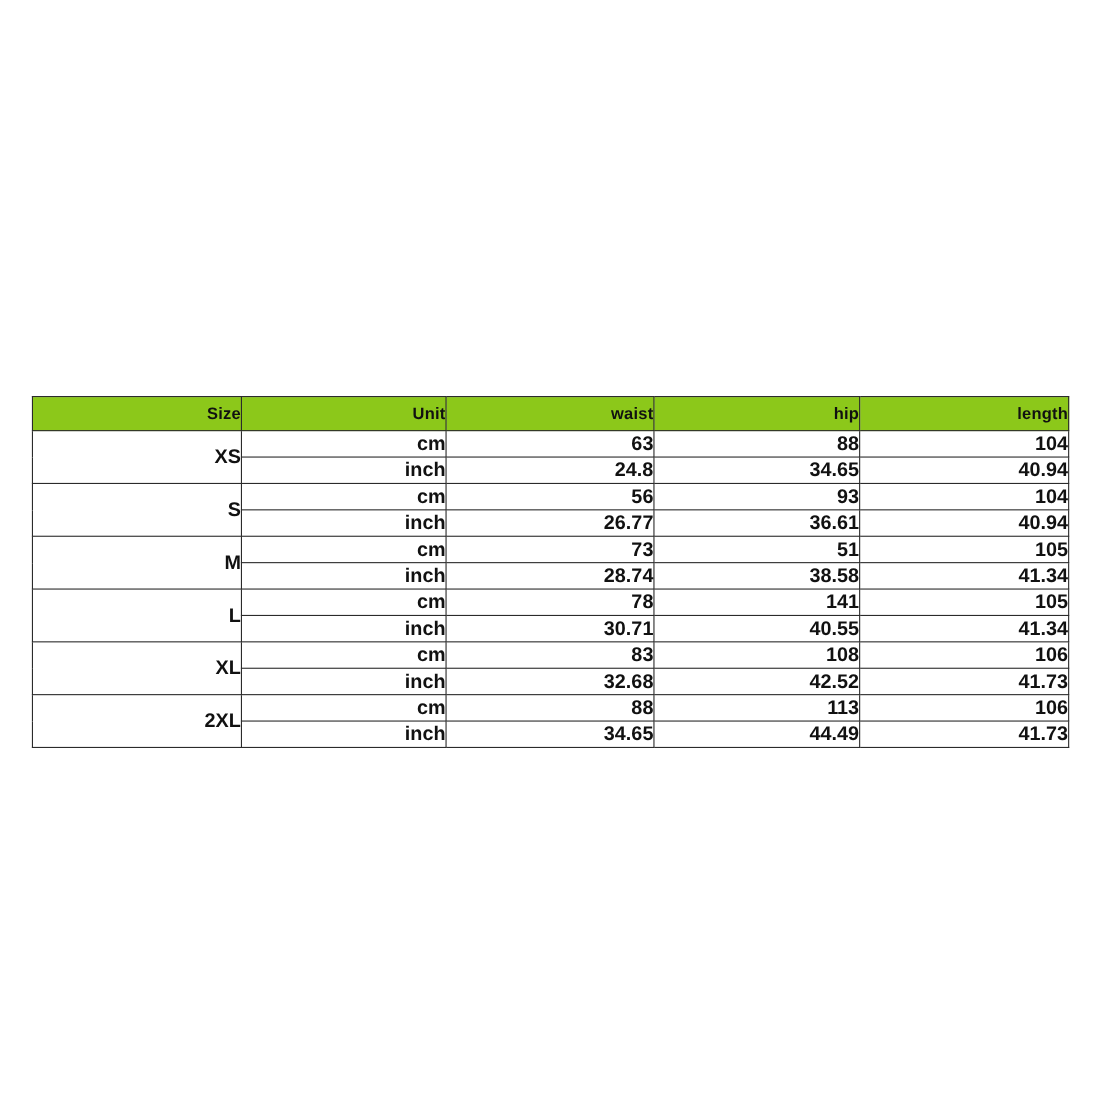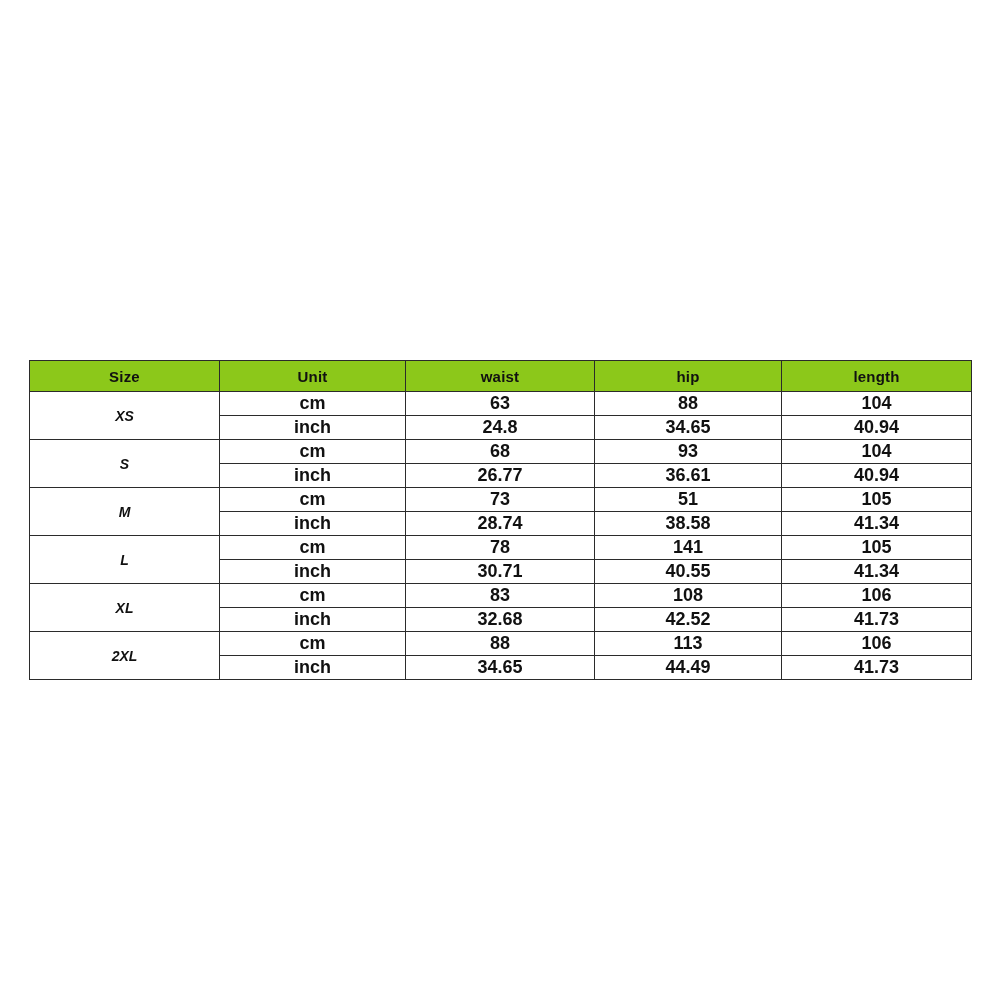--- a/index.html
+++ b/index.html
@@ -31,43 +31,42 @@
 
   table.size-chart col.col-size   { width: 190px; }
   table.size-chart col.col-unit   { width: 186px; }
   table.size-chart col.col-waist  { width: 189px; }
   table.size-chart col.col-hip    { width: 187px; }
   table.size-chart col.col-length { width: 190px; }
 
   table.size-chart th,
   table.size-chart td {
     border: 1.6px solid #2b2b2b;
-    text-align: center;
+    text-align: right;
     vertical-align: middle;
     font-weight: bold;
     color: #111111;
     padding: 0;
     background: #ffffff;
   }
 
   table.size-chart thead th {
     background: #8CC81A;
     height: 30px;
     font-size: 15px;
     letter-spacing: 0.2px;
   }
 
   table.size-chart tbody td {
     height: 23px;
     font-size: 18px;
   }
 
   table.size-chart td.size-cell {
-    font-size: 14px;
-    font-style: italic;
+    font-size: 18px;
   }
 </style>
 </head>
 <body>
 
 <div id="size-chart-wrap">
   <table class="size-chart">
     <colgroup>
       <col class="col-size">
       <col class="col-unit">
@@ -96,21 +95,21 @@
       <tr>
         <td>inch</td>
         <td>24.8</td>
         <td>34.65</td>
         <td>40.94</td>
       </tr>
 
       <tr>
         <td class="size-cell" rowspan="2">S</td>
         <td>cm</td>
-        <td>68</td>
+        <td>56</td>
         <td>93</td>
         <td>104</td>
       </tr>
       <tr>
         <td>inch</td>
         <td>26.77</td>
         <td>36.61</td>
         <td>40.94</td>
       </tr>
 

